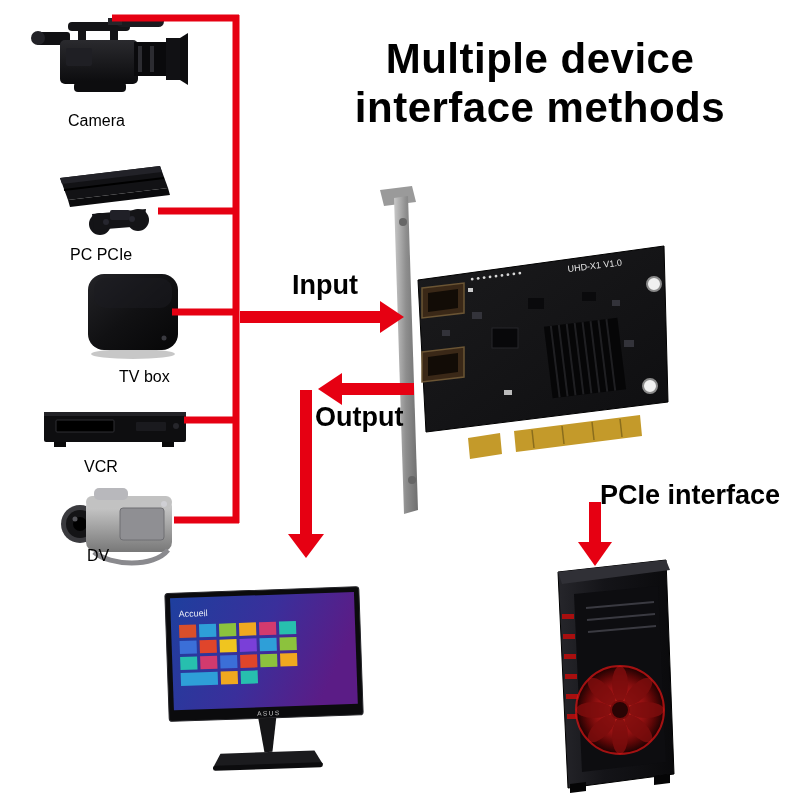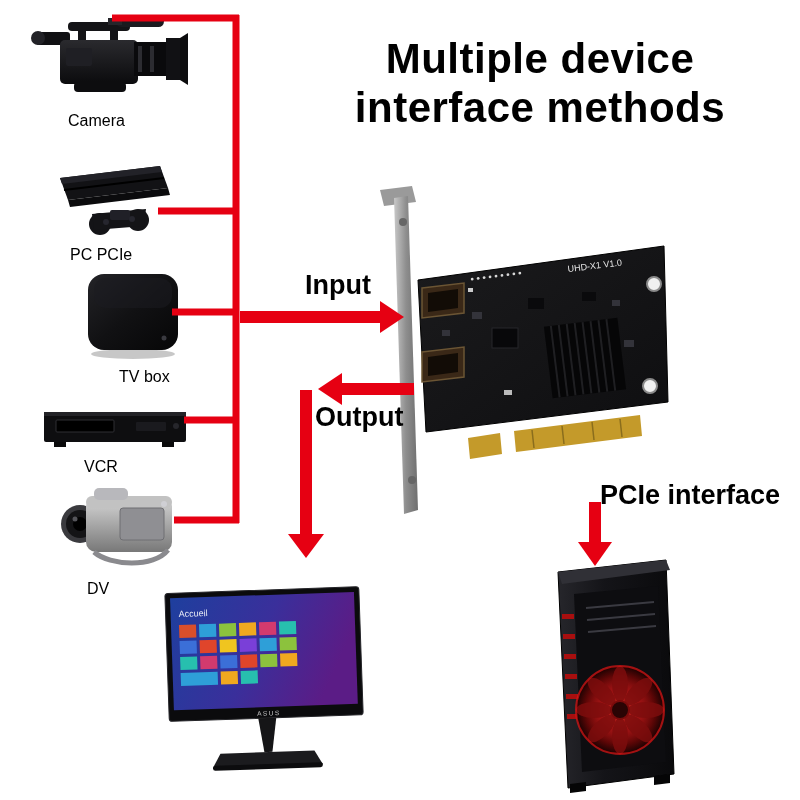--- a/index.html
+++ b/index.html
@@ -112,21 +112,21 @@
       <circle cx="30" cy="44" r="7" fill="#000000"></circle>
       <circle cx="25" cy="39" r="2.5" fill="#55555a"></circle>
       <rect x="36" y="16" width="86" height="56" rx="10" fill="url(#dvg)"></rect>
       <rect x="36" y="16" width="86" height="12" rx="6" fill="#c2c2c2"></rect>
       <rect x="70" y="28" width="44" height="32" rx="3" fill="#8f8f93" stroke="#6e6e72"></rect>
       <rect x="44" y="8" width="34" height="12" rx="5" fill="#b8b8bc"></rect>
       <path d="M44,72 C60,86 104,88 118,70" stroke="#8a8a8e" stroke-width="5" fill="none"></path>
       <circle cx="114" cy="24" r="3" fill="#cfcfd4"></circle>
     </svg>
   </div>
-  <div class="dev-label" style="left:87px;top:580px;">DV</div>
+  <div class="dev-label" style="left:87px;top:547px;">DV</div>
 
   <div class="device" style="left:372px;top:180px;">
     <svg width="320" height="352" viewBox="0 0 320 352">
       <defs>
         <linearGradient id="bracketg" x1="0" y1="0" x2="1" y2="0">
           <stop offset="0" stop-color="#c8c8c8"></stop>
             <stop offset="0.5" stop-color="#8e8e8e"></stop>
             <stop offset="1" stop-color="#6f6f6f"></stop>
         </linearGradient>
         <linearGradient id="pcbg" x1="0" y1="0" x2="1" y2="1">
@@ -306,17 +306,17 @@
       <polygon points="342,373 342,405 318,389"></polygon>
 
       <rect x="300" y="390" width="12" height="146"></rect>
       <polygon points="288,534 324,534 306,558"></polygon>
 
       <rect x="589" y="502" width="12" height="42"></rect>
       <polygon points="578,542 612,542 595,566"></polygon>
     </g>
   </svg>
 
-  <div class="flow-label" style="left:292px;top:270px;margin-left:13px;">Input</div>
+  <div class="flow-label" style="left:292px;top:270px;">Input</div>
   <div class="flow-label" style="left:600px;top:480px;">PCIe interface</div>
   <div class="flow-label" style="left:315px;top:402px;">Output</div>
 
 </div>
 
 </body></html>

